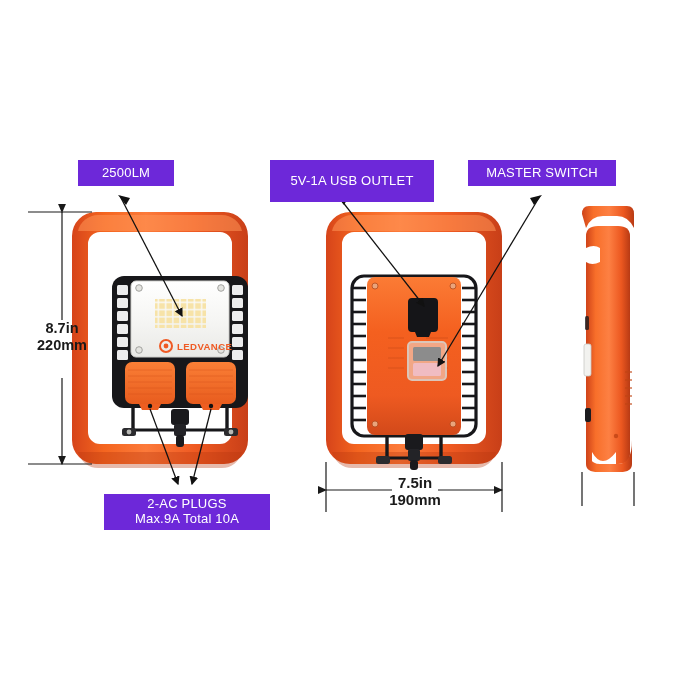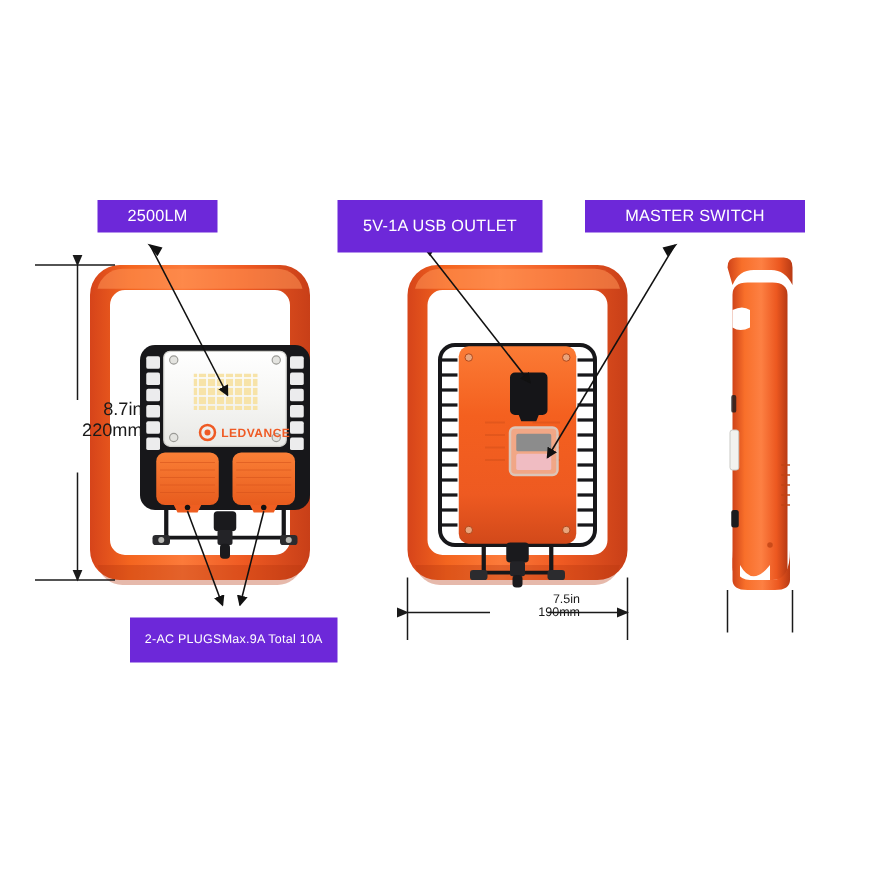--- a/index.html
+++ b/index.html
@@ -21,28 +21,28 @@
     font-weight:normal;
     text-align:center;
     letter-spacing:.2px;
     line-height:1.12;
     display:flex;
     align-items:center;
     justify-content:center;
     box-sizing:border-box;
   }
   .chip.one-line{font-size:13px;}
-  .chip.two-line{font-size:10px;flex-direction:row;}
+  .chip.two-line{font-size:13px;flex-direction:column;}
 
   
   .dimtext{
     position:absolute;
     color:#1a1a1a;
-    font-weight:normal;
-    text-align:right;
+    font-weight:bold;
+    text-align:center;
     line-height:1.14;
     white-space:nowrap;
   }
   .dimtext span{display:block;}
 
   
   svg.layer{position:absolute;left:0;top:0;width:700px;height:700px;overflow:visible;}
 </style>
 </head>
 <body>
@@ -343,33 +343,33 @@
   </svg>
 
   <div class="chip one-line" style="left:78px;top:160px;width:96px;height:26px;">
     <span>2500LM</span>
   </div>
 
   <div class="chip one-line" style="left:270px;top:160px;width:164px;height:42px;">
     <span>5V-1A USB OUTLET</span>
   </div>
 
-  <div class="chip one-line" style="left:468px;top:160px;width:176px;height:26px;">
+  <div class="chip one-line" style="left:468px;top:160px;width:148px;height:26px;">
     <span>MASTER SWITCH</span>
   </div>
 
   <div class="chip two-line" style="left:104px;top:494px;width:166px;height:36px;">
     <span>2-AC PLUGS</span>
     <span>Max.9A Total 10A</span>
   </div>
 
   <div class="dimtext" style="left:10px;top:320px;width:104px;font-size:14.5px;">
     <span>8.7in</span>
     <span>220mm</span>
   </div>
 
-  <div class="dimtext" style="left:366px;top:474px;width:98px;font-size:10px;">
+  <div class="dimtext" style="left:366px;top:474px;width:98px;font-size:15px;">
     <span>7.5in</span>
     <span>190mm</span>
   </div>
 
 
 </div>
 
 </body></html>

